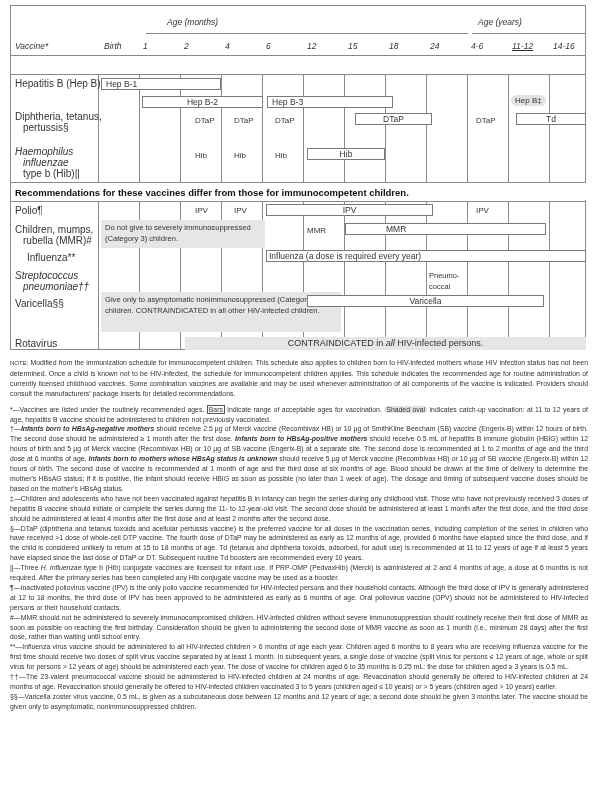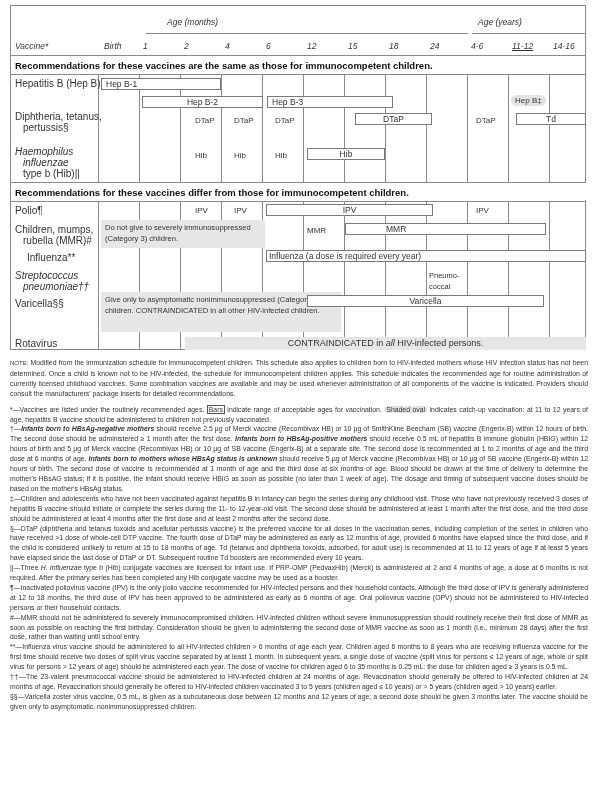--- a/index.html
+++ b/index.html
@@ -46,21 +46,20 @@
       <span class="abs hdr" style="left: 296px; top: 35px; text-align: right;">12</span>
       <span class="abs hdr" style="left: 337px; top: 35px;">15</span>
       <span class="abs hdr" style="left: 378px; top: 35px;">18</span>
       <span class="abs hdr" style="left: 419px; top: 35px;">24</span>
       <span class="abs hdr" style="left: 460px; top: 35px;">4-6</span>
       <span class="abs hdr" style="left: 501px; top: 35px; text-decoration: underline;">11-12</span>
       <span class="abs hdr" style="left: 542px; top: 35px;">14-16</span>
     </div>
   <div class="hline" style="left:0;top:49px;width:575px;"></div>
 
-  <span class="abs sec" style="left:4px;top:54px;">Recommendations for these vaccines are the same as those for immunocompetent children.</span>
   <div class="hline" style="left:0;top:68px;width:575px;"></div>
 
   <div id="grid">
       <div class="vline" style="left: 87px; top: 68px; height: 108px;"></div>
       <div class="vline" style="left: 87px; top: 195px; height: 149px;"></div>
       <div class="vline" style="left: 128px; top: 68px; height: 108px;"></div>
       <div class="vline" style="left: 128px; top: 195px; height: 149px;"></div>
       <div class="vline" style="left: 169px; top: 68px; height: 108px;"></div>
       <div class="vline" style="left: 169px; top: 195px; height: 149px;"></div>
       <div class="vline" style="left: 210px; top: 68px; height: 108px;"></div>

